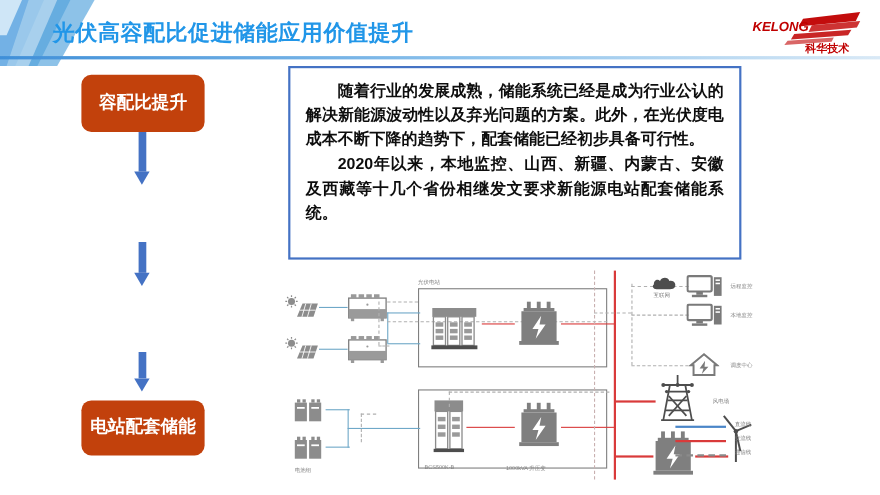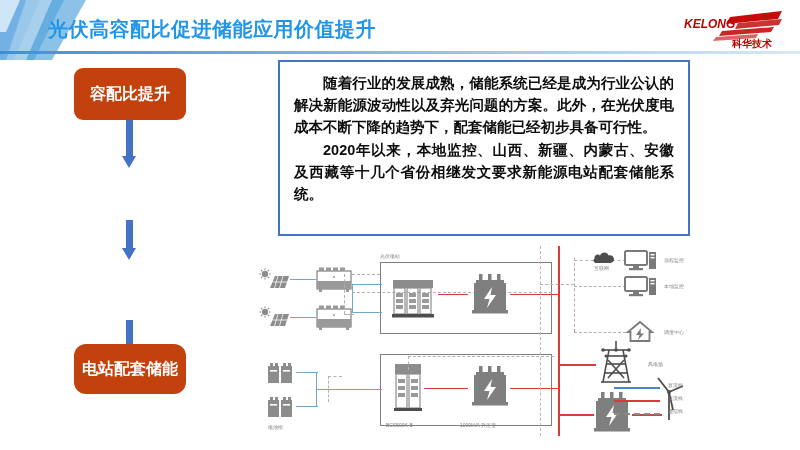--- a/index.html
+++ b/index.html
@@ -33,37 +33,37 @@
   .fbox {
     position: absolute; left: 8px; width: 112px;
     background: #c2410c; border-radius: 9px;
     color: #ffffff; font-size: 16px; font-weight: bold;
     display: flex; align-items: center; justify-content: center;
     text-align: center; line-height: 1.35; padding: 18px 4px;
   }
   .fbox.b1 { top: 4px;   height: 52px; }
   .fbox.b2 { top: 104px; height: 52px; }
   .fbox.b3 { top: 196px; height: 60px; }
-  .fbox.b4 { top: 280px; height: 50px; border-radius: 12px; }
+  .fbox.b4 { top: 300px; height: 50px; }
   .farrow { position: absolute; left: 60px; width: 7px; background: #4472c4; }
   .farrow.a1 { top: 56px;  height: 36px; }
   .farrow.a2 { top: 156px; height: 28px; }
   .farrow.a3 { top: 256px; height: 24px; }
   .fhead {
     position: absolute; left: 56px; width: 0; height: 0;
     border-left: 7.5px solid transparent; border-right: 7.5px solid transparent;
     border-top: 12px solid #4472c4;
   }
   .fhead.h1 { top: 92px; }
   .fhead.h2 { top: 184px; }
   .fhead.h3 { top: 280px; }
 
   
   .textbox {
-    position: absolute; left: 278px; top: 60px; width: 412px; height: 176px;
+    position: absolute; left: 262px; top: 60px; width: 412px; height: 176px;
     border: 2px solid #4472c4; background: #ffffff;
     padding: 10px 14px 8px 14px;
   }
   .para {
     font-size: 14.5px; font-weight: bold; color: #0d0d0d;
     line-height: 1.52; text-indent: 2em; text-align: justify;
   }
   .para + .para { margin-top: 1px; }
 
   

